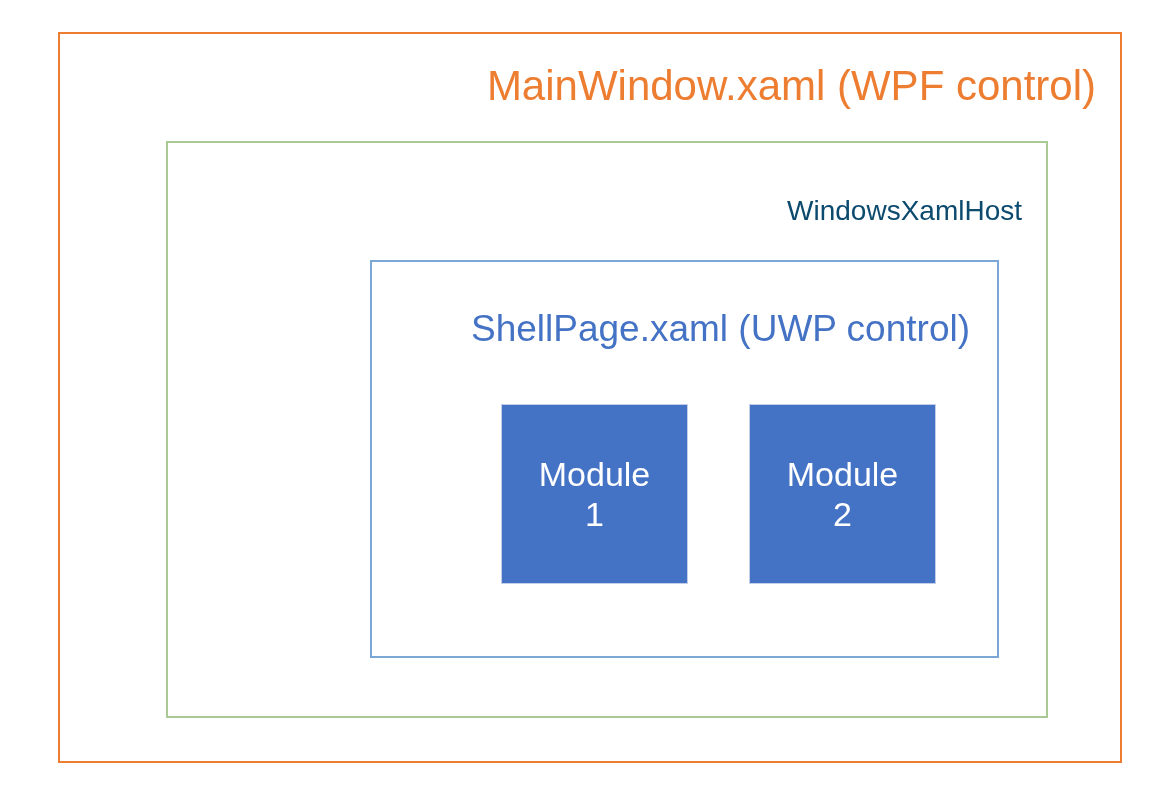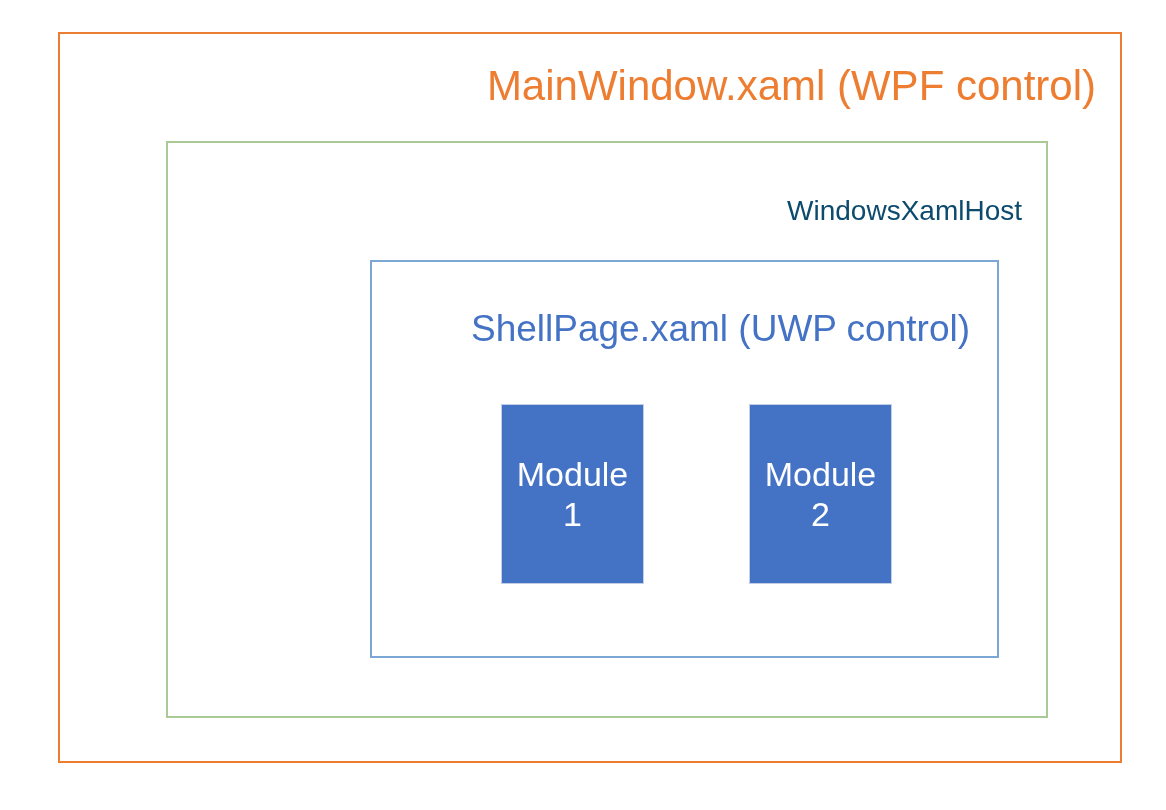--- a/index.html
+++ b/index.html
@@ -87,21 +87,21 @@
     top: 297px;
     font-size: 37px;
     color: #4472C4;
     margin-top: 12px;
   }
 
   
   .module {
     position: absolute;
     top: 404px;
-    width: 143px;
+    width: 187px;
     height: 180px;
     box-sizing: border-box;
     background: #4472C4;
     border: 1px solid #C3CFE6;
     color: #ffffff;
     font-size: 34px;
     line-height: 1.18;
     display: flex;
     flex-direction: column;
     align-items: center;

